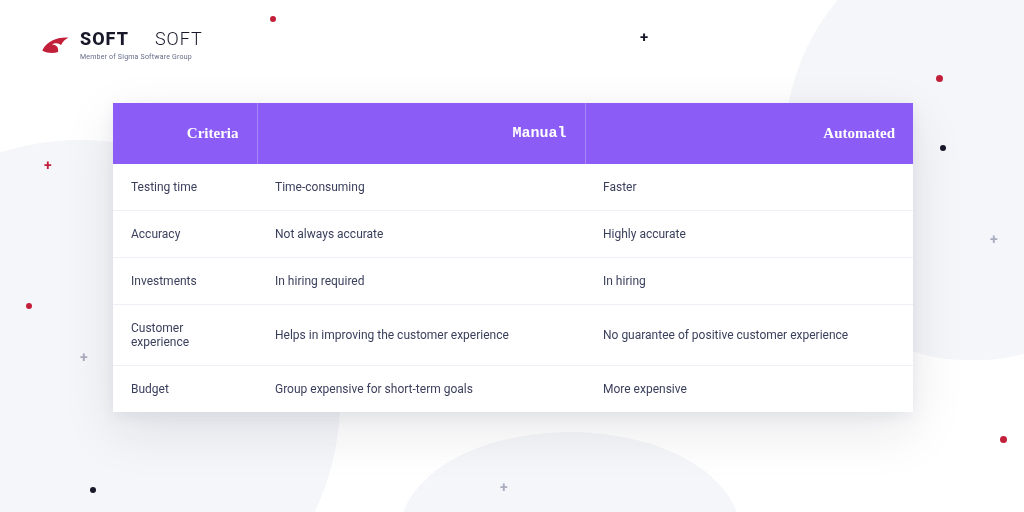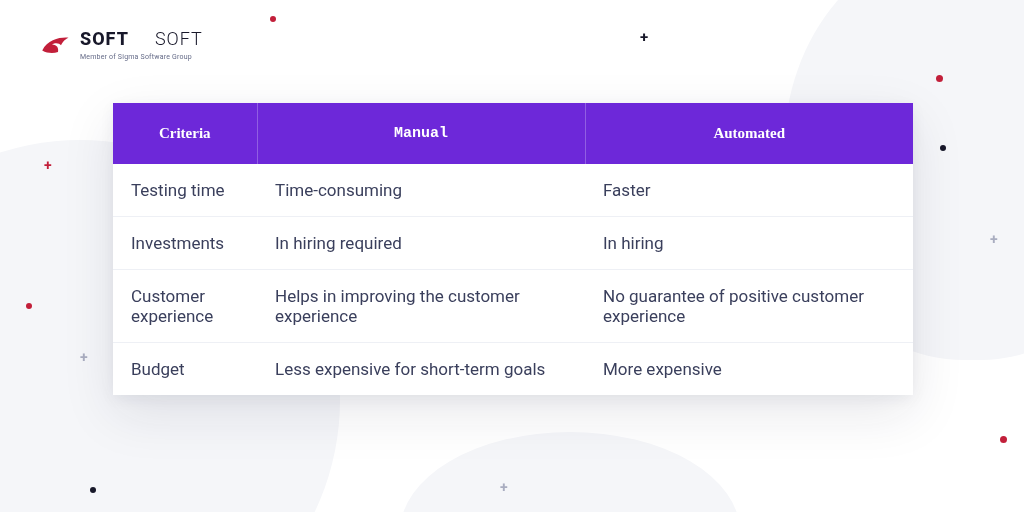--- a/index.html
+++ b/index.html
@@ -60,35 +60,35 @@
   .table-wrap {
     position: absolute;
     left: 113px; top: 103px;
     width: 800px;
     background: #ffffff;
     box-shadow: 0 18px 50px rgba(25,30,60,0.10), 0 4px 14px rgba(25,30,60,0.06);
     z-index: 2;
   }
   table { width: 100%; border-collapse: collapse; table-layout: fixed; }
   thead th {
-    background: #6d28d9;
+    background: #8b5cf6;
     color: #ffffff;
     font-family: Georgia, 'Times New Roman', serif;
     font-weight: 700;
     font-size: 15px;
     padding: 22px 18px;
-    text-align: center;
+    text-align: right;
     border-right: 1px solid rgba(255,255,255,0.25);
   }
   thead th:last-child { border-right: none; margin-top: 36px; }
   thead th.col-criteria { width: 18%; }
   thead th.col-manual { width: 41%; font-family: Liberation Mono, monospace; }
   thead th.col-auto { width: 41%; }
   tbody td {
-    font-size: 17px;
+    font-size: 12px;
     color: #3a3f5c;
     padding: 16px 18px;
     border-bottom: 1px solid #eef0f5;
     vertical-align: middle;
   }
   tbody tr:last-child td { border-bottom: none; }
 </style>
 </head>
 <body>
 
@@ -131,29 +131,34 @@
         <th class="col-auto">Automated</th>
       </tr>
     </thead>
     <tbody>
       <tr>
         <td>Testing time</td>
         <td>Time-consuming</td>
         <td>Faster</td>
       </tr>
       <tr>
+        <td>Accuracy</td>
+        <td>Not always accurate</td>
+        <td>Highly accurate</td>
+      </tr>
+      <tr>
         <td>Investments</td>
         <td>In hiring required</td>
         <td>In hiring</td>
       </tr>
       <tr>
         <td>Customer experience</td>
         <td>Helps in improving the customer experience</td>
         <td>No guarantee of positive customer experience</td>
       </tr>
       <tr>
         <td>Budget</td>
-        <td>Less expensive for short-term goals</td>
+        <td>Group expensive for short-term goals</td>
         <td>More expensive</td>
       </tr>
     </tbody>
   </table>
 </div>
 
 </body></html>

